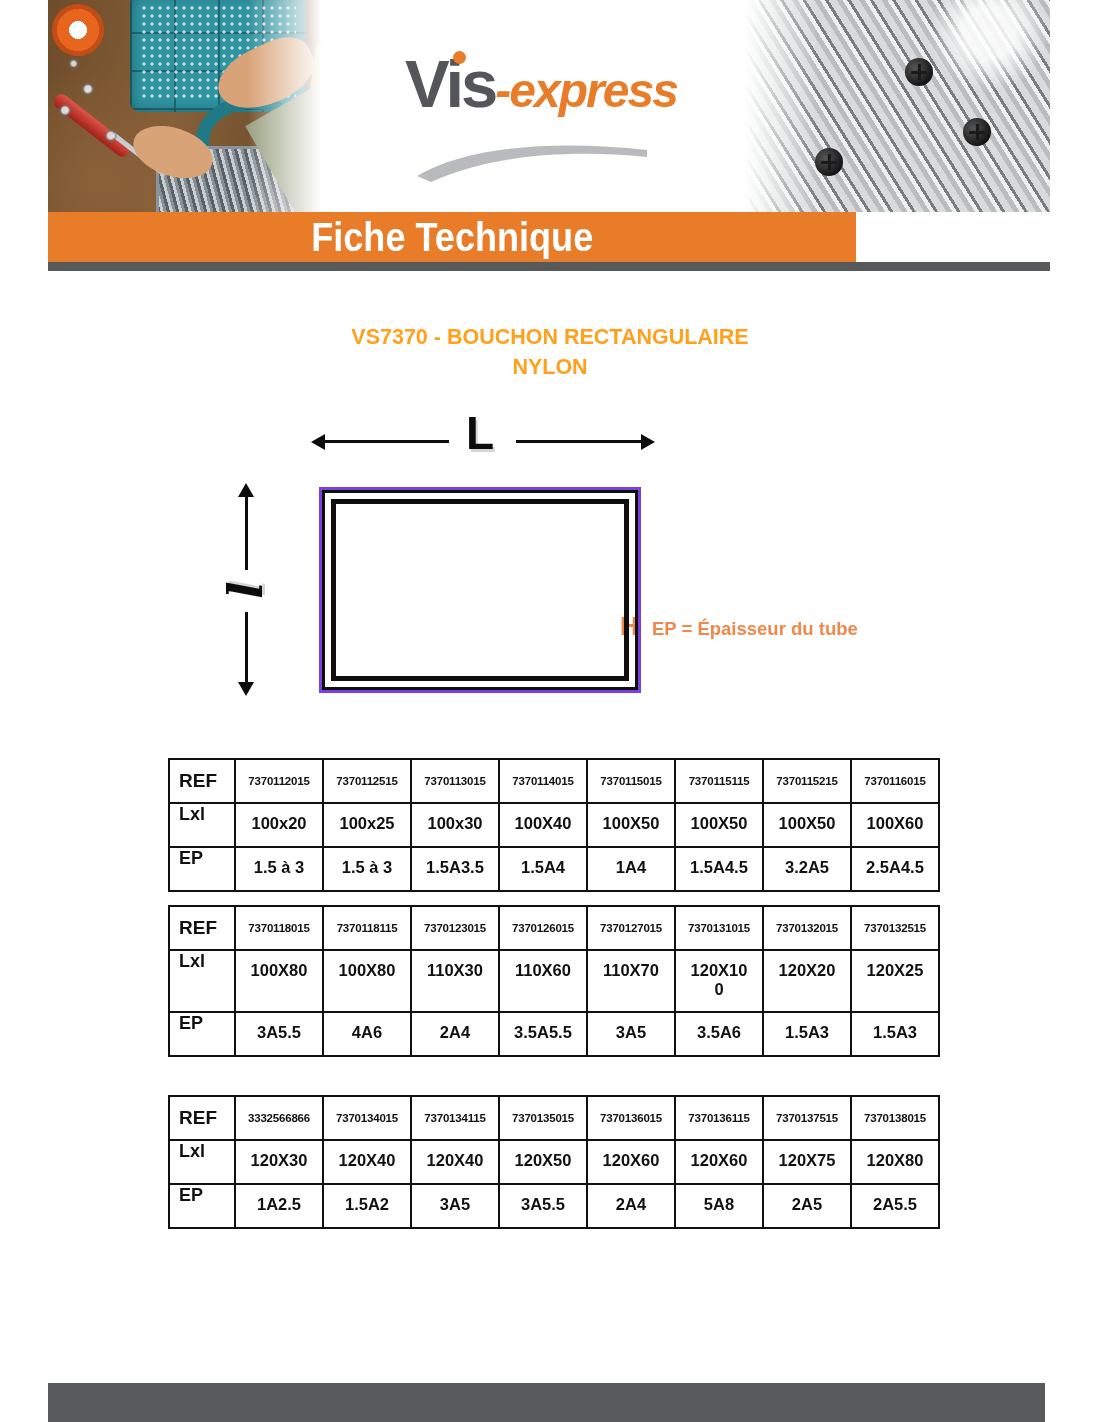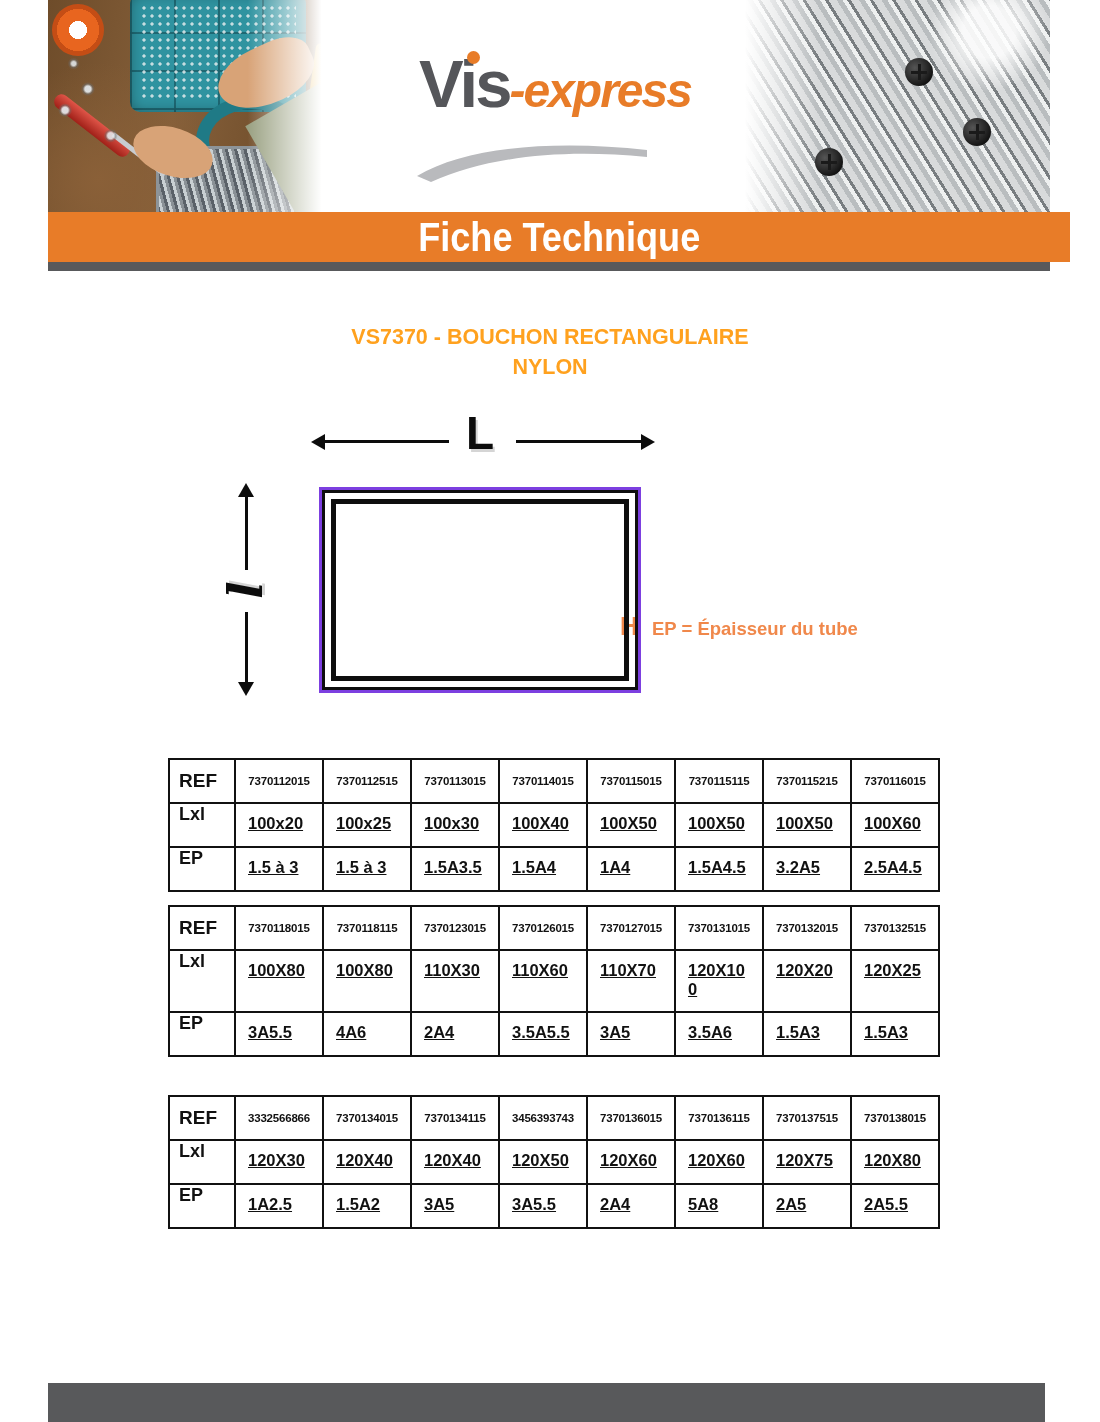--- a/index.html
+++ b/index.html
@@ -52,31 +52,31 @@
       repeating-linear-gradient(118deg, rgba(150,132,52,.55) 0 6px, rgba(0,0,0,0) 6px 20px, rgba(96,84,30,.5) 20px 24px, rgba(0,0,0,0) 24px 38px),
       #dcdedd;}
   .screwhead{position:absolute;width:28px;height:28px;border-radius:50%;
     background:
       linear-gradient(#1a1a1a,#1a1a1a) center/16px 3px no-repeat,
       linear-gradient(#1a1a1a,#1a1a1a) center/3px 16px no-repeat,
       radial-gradient(circle at 35% 35%, #555, #141414 72%);}
   .sh1{left:70px;top:148px;} .sh2{left:160px;top:58px;} .sh3{left:218px;top:118px;}
 
   
-  .logo{position:absolute;left:405px;top:50px;width:300px;height:130px;text-align:center;}
+  .logo{position:absolute;left:405px;top:50px;width:300px;height:130px;}
   .logo .vis{position:relative;font-size:67px;font-weight:700;letter-spacing:-3px;
     color:var(--logo-gray,#55565A);line-height:1;}
   .logo .idot{position:absolute;left:48px;top:5px;width:13px;height:13px;border-radius:50%;
     background:var(--banner-orange,#E87C28);}
   .logo .express{font-size:48px;font-weight:700;font-style:italic;letter-spacing:-2px;
     color:var(--banner-orange,#E87C28);}
   .swoosh{position:absolute;left:2px;top:86px;}
 
   
-  .banner{position:absolute;left:48px;top:212px;width:1022px;height:50px;
+  .banner{position:absolute;left:48px;top:212px;width:808px;height:50px;
     background:var(--banner-orange,#E87C28);display:flex;align-items:center;justify-content:center;}
   .banner span{color:#fff;font-size:41px;font-weight:800;line-height:1;
     transform:scaleX(.88);letter-spacing:0;}
   .strip{position:absolute;left:48px;top:262px;width:1002px;height:9px;background:var(--footer-gray,#58595B);}
 
   
   .title{position:absolute;left:0;top:322px;width:1100px;text-align:center;
     color:var(--title-orange,#FFA11E);font-size:21.5px;font-weight:700;line-height:30px;}
 
   
@@ -96,30 +96,30 @@
   .rect-outer{position:absolute;left:319px;top:487px;width:322px;height:206px;box-sizing:border-box;
     border:3px solid var(--outline-purple,#7C3FE0);box-shadow:inset 0 0 0 3px #0e0e0e;z-index:1;}
   .rect-inner{position:absolute;left:331px;top:499px;width:298px;height:182px;box-sizing:border-box;
     border:5px solid #0e0e0e;z-index:1;}
   .ep-note{position:absolute;left:652px;top:618px;font-size:18.5px;font-weight:700;
     color:var(--note-orange,#F0884B);z-index:2;}
 
   
   .spec-table{position:absolute;left:168px;width:768px;border:2px solid #111;box-sizing:content-box;background:#fff;}
   .t1{top:758px;} .t2{top:905px;} .t3{top:1095px;}
-  .trow{display:grid;grid-template-columns:64px repeat(8,88px);}
+  .trow{display:grid;grid-template-columns:64px repeat(8,88px);text-align:center;}
   .trow + .trow{border-top:2px solid #111;}
   .cell{border-left:2px solid #111;box-sizing:border-box;color:#111;background:#fff;}
   .cell:first-child{border-left:none;}
   .row-ref{min-height:42px;align-items:center;}
   .row-ref .cell{display:flex;align-items:center;min-height:42px;}
   .row-ref .cell.val{justify-content:center;font-size:11.5px;font-weight:700;letter-spacing:-.2px;padding:0 0;}
   .cell.rowlabel{font-size:19px;font-weight:700;padding-left:9px;display:flex;align-items:center;min-height:42px;}
   .row-dim .cell.val,.row-ep .cell.val{font-size:16.5px;font-weight:700;line-height:19px;
-    padding:10px 12px 12px 12px;word-break:break-all;min-height:42px;text-decoration:underline;}
+    padding:10px 12px 12px 12px;word-break:break-all;min-height:42px;}
   .row-dim .cell.rowlabel,.row-ep .cell.rowlabel{align-items:flex-start;padding-top:0;font-size:18px;}
 
   
   .footer{position:absolute;left:48px;top:1383px;width:997px;height:39px;background:var(--footer-gray,#58595B);}
 </style>
 </head>
 <body>
 
 <div id="page">
 
@@ -248,21 +248,21 @@
         <div class="cell val">1.5A3</div>
         <div class="cell val">1.5A3</div>
       </div>
     </div>
   <div class="spec-table t3">
       <div class="trow row-ref">
         <div class="cell rowlabel">REF</div>
         <div class="cell val">3332566866</div>
         <div class="cell val">7370134015</div>
         <div class="cell val">7370134115</div>
-        <div class="cell val">3456393743</div>
+        <div class="cell val">7370135015</div>
         <div class="cell val">7370136015</div>
         <div class="cell val">7370136115</div>
         <div class="cell val">7370137515</div>
         <div class="cell val">7370138015</div>
       </div>
       <div class="trow row-dim">
         <div class="cell rowlabel">Lxl</div>
         <div class="cell val">120X30</div>
         <div class="cell val">120X40</div>
         <div class="cell val">120X40</div>

